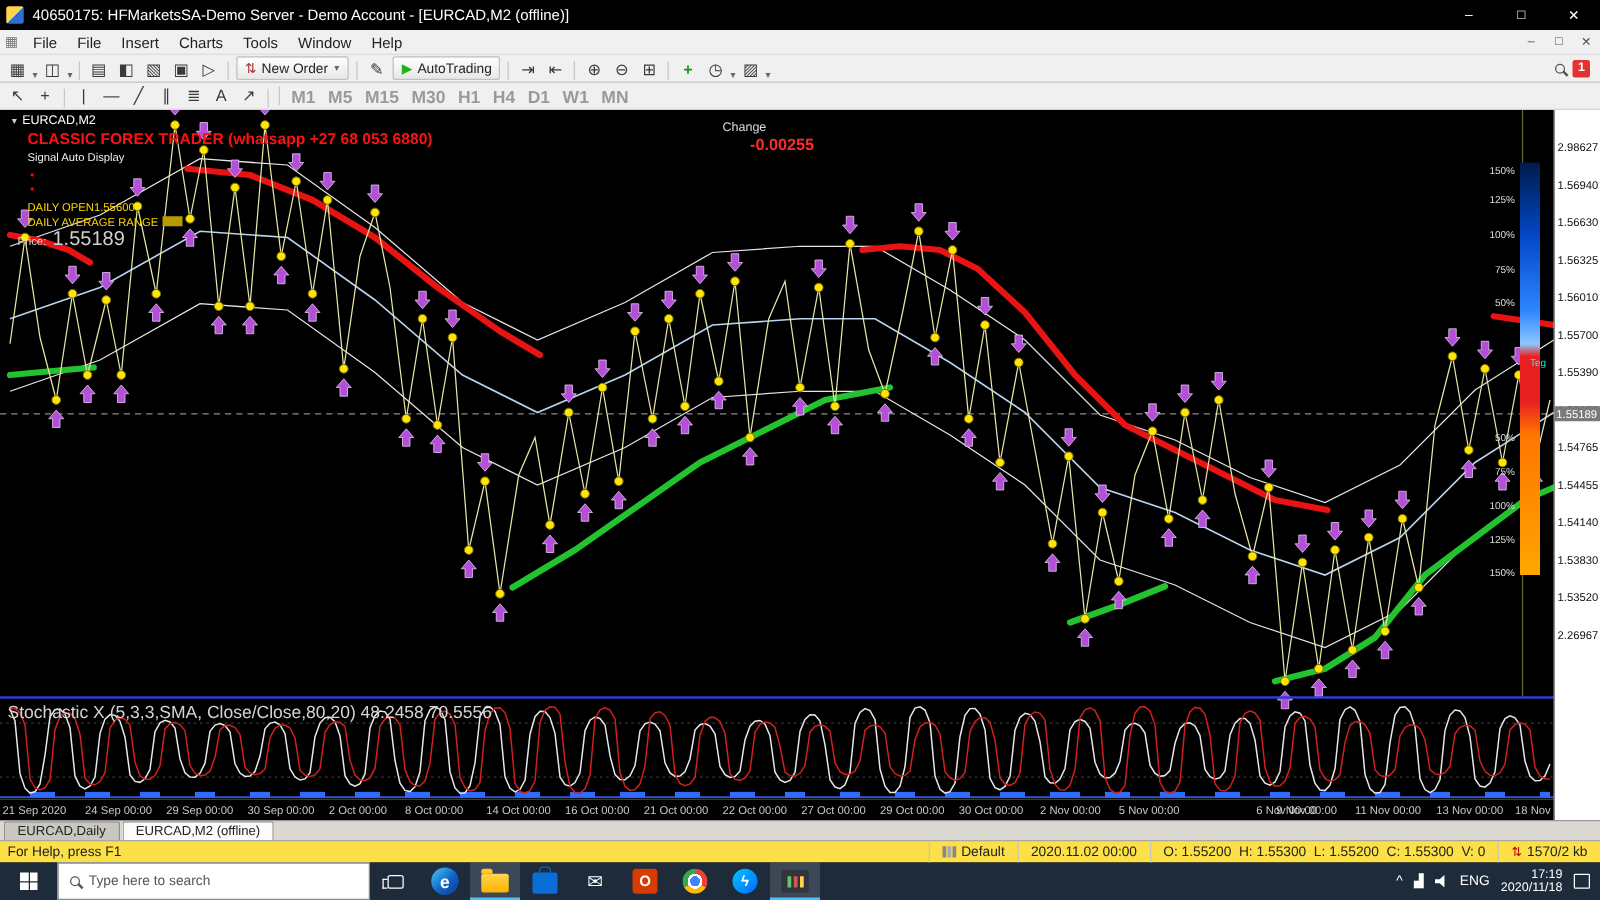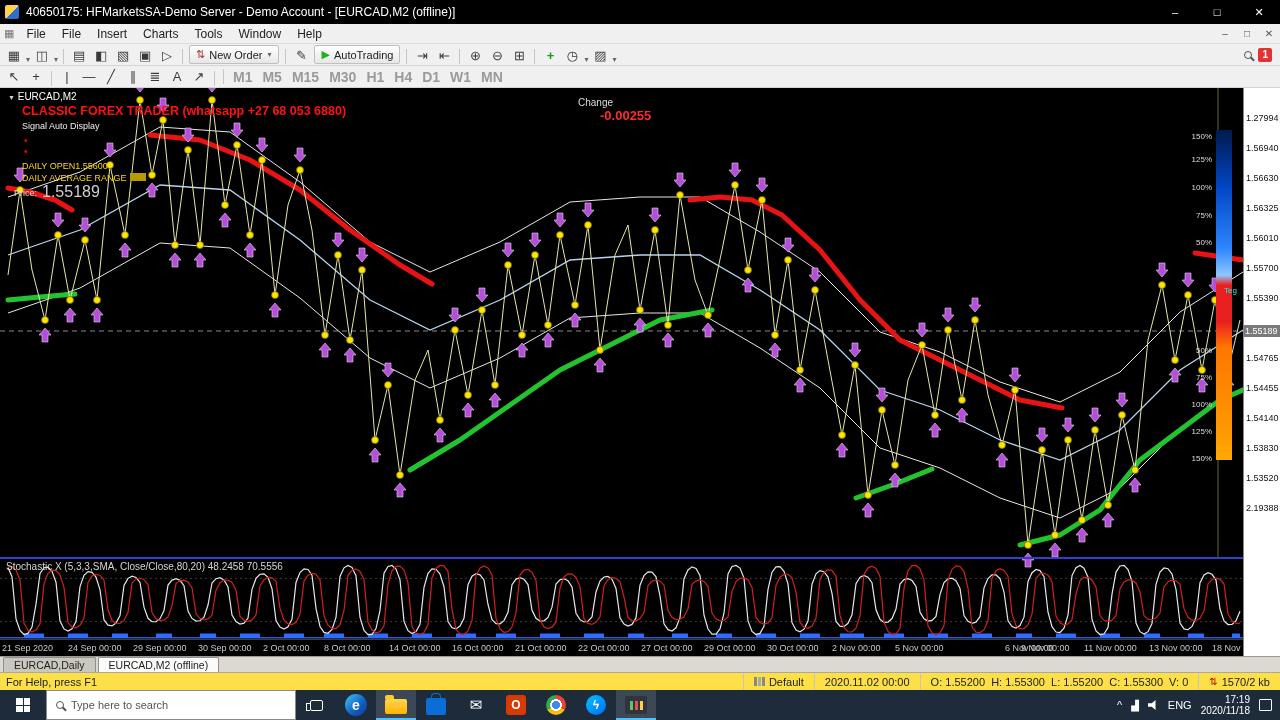--- a/index.html
+++ b/index.html
@@ -46,21 +46,21 @@
   .d-range{left:22px;top:85px;color:#ffd800;font-size:9px}
   .range-badge{display:inline-block;width:16px;height:8px;background:#b89b00;margin-left:3px}
   .price-lbl{left:14px;top:100px;color:#ddd;font-size:9px}
   .price-val{left:42px;top:95px;color:#cfcfcf;font-size:16px}
   .chg-lbl{left:578px;top:9px;color:#ddd;font-size:10px}
   .chg-val{left:600px;top:20px;color:#ff2a2a;font-size:13px;font-weight:bold}
   .side-lbl{left:1224px;top:198px;color:#00ffee;font-size:8px}
   .pct-label{position:absolute;left:1180px;width:32px;text-align:right;font-size:8px;color:#ddd;z-index:4}
   #stoch-wrap{position:absolute;left:0;top:469px;width:1243px;height:82px;border-top:2px solid #2d3fd4}
   #stoch-svg{display:block}
-  .stoch-label{position:absolute;left:6px;top:2px;font-size:10px;color:#d5d5d5;white-space:nowrap}
+  .stoch-label{position:absolute;left:6px;top:2px;font-size:14px;color:#d5d5d5;white-space:nowrap}
   #time-axis{position:absolute;left:0;top:551px;width:1243px;height:17px;background:#000;border-top:1px solid #3c3c3c}
   .time-label{position:absolute;top:3px;font-size:9px;color:#c8c8c8;white-space:nowrap}
   #price-panel{position:absolute;right:0;top:0;width:37px;height:568px;background:#fff;border-left:1px solid #888;font-size:9px;color:#111;z-index:6}
   .price-label{position:absolute;left:2px;white-space:nowrap}
   .current-price{position:absolute;left:0;right:0;background:#7a7a7a;color:#fff;padding:1px 1px;font-size:9px;z-index:2}
   
   .tabsbar{height:16px;background:#dcd9d2;display:flex;align-items:flex-end;padding-left:3px;border-top:1px solid #9a9a9a}
   .tab{font-size:10.5px;padding:1px 10px;background:#cac7c0;border:1px solid #8f8f8f;border-bottom:none;margin-right:2px;color:#222;border-radius:2px 2px 0 0;white-space:nowrap}
   .tab.active{background:#fbfbfb}
   
@@ -454,34 +454,34 @@
       <span class="time-label" style="left: 767px;">30 Oct 00:00</span>
       <span class="time-label" style="left: 832px;">2 Nov 00:00</span>
       <span class="time-label" style="left: 895px;">5 Nov 00:00</span>
       <span class="time-label" style="left: 958px; margin-left: 47px;">6 Nov 00:00</span>
       <span class="time-label" style="left: 1021px;">9 Nov 00:00</span>
       <span class="time-label" style="left: 1084px;">11 Nov 00:00</span>
       <span class="time-label" style="left: 1149px;">13 Nov 00:00</span>
       <span class="time-label" style="left: 1212px;">18 Nov 00:00</span>
     </div>
   <div id="price-panel">
-      <div class="price-label" style="top: 25px;">1.27994</div>
+      <div class="price-label" style="top: 25px;">2.98627</div>
       <div class="price-label" style="top: 55px;">1.56940</div>
       <div class="price-label" style="top: 85px;">1.56630</div>
       <div class="price-label" style="top: 115px;">1.56325</div>
       <div class="price-label" style="top: 145px;">1.56010</div>
       <div class="price-label" style="top: 175px;">1.55700</div>
       <div class="price-label" style="top: 205px;">1.55390</div>
       <div class="price-label" style="top: 235px;">1.55075</div>
       <div class="price-label" style="top: 265px;">1.54765</div>
       <div class="price-label" style="top: 295px;">1.54455</div>
       <div class="price-label" style="top: 325px;">1.54140</div>
       <div class="price-label" style="top: 355px;">1.53830</div>
       <div class="price-label" style="top: 385px;">1.53520</div>
-      <div class="price-label" style="top: 415px;">2.19388</div>
+      <div class="price-label" style="top: 415px;">2.26967</div>
       <div class="current-price" style="top: 237px;">1.55189</div>
     </div>
 <span class="pct-label" style="top: 44px;">150%</span>
     <span class="pct-label" style="top: 67px;">125%</span>
     <span class="pct-label" style="top: 95px;">100%</span>
     <span class="pct-label" style="top: 123px;">75%</span>
     <span class="pct-label" style="top: 150px;">50%</span>
     <span class="pct-label" style="top: 258px;">50%</span>
     <span class="pct-label" style="top: 285px;">75%</span>
     <span class="pct-label" style="top: 312px;">100%</span>

